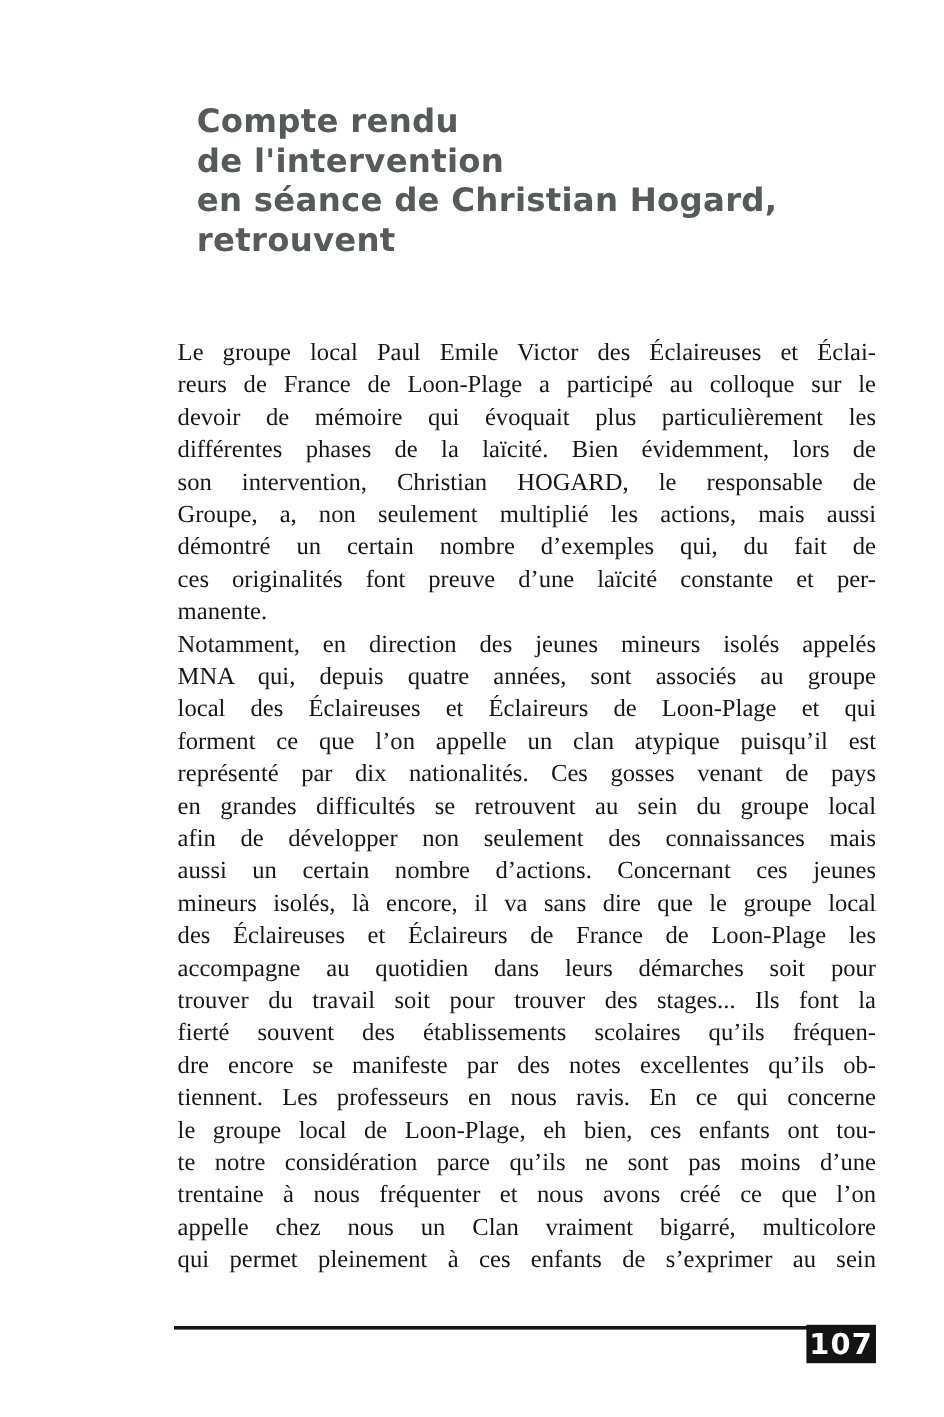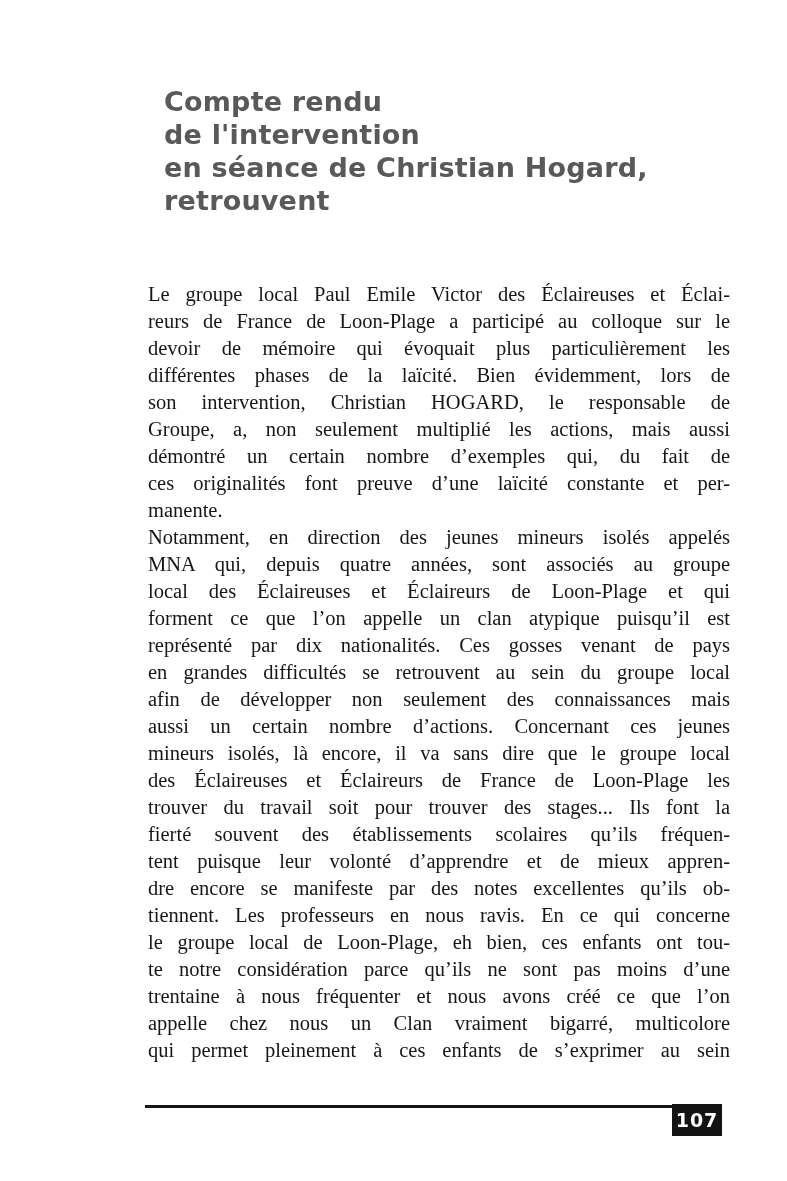--- a/index.html
+++ b/index.html
@@ -61,27 +61,27 @@
     left: 145px;
     top: 1105px;
     width: 528px;
     height: 3px;
     background: var(--ink);
   }
   .page-number-badge {
     position: absolute;
     left: 672px;
     top: 1104px;
-    width: 50px;
+    width: 58px;
     height: 32px;
     background: var(--badge-bg);
     color: var(--badge-fg);
     font-family: "DejaVu Sans", "Liberation Sans", sans-serif;
     font-weight: 700;
-    font-size: 19px;
+    font-size: 24px;
     display: flex;
     align-items: center;
     justify-content: center;
     letter-spacing: 1px;
   }
 </style>
 </head>
 <body>
 
 <div class="page">
@@ -104,23 +104,23 @@
       <div class="body-line">Notamment, en direction des jeunes mineurs isolés appelés</div>
       <div class="body-line">MNA qui, depuis quatre années, sont associés au groupe</div>
       <div class="body-line">local des Éclaireuses et Éclaireurs de Loon-Plage et qui</div>
       <div class="body-line">forment ce que l’on appelle un clan atypique puisqu’il est</div>
       <div class="body-line">représenté par dix nationalités. Ces gosses venant de pays</div>
       <div class="body-line">en grandes difficultés se retrouvent au sein du groupe local</div>
       <div class="body-line">afin de développer non seulement des connaissances mais</div>
       <div class="body-line">aussi un certain nombre d’actions. Concernant ces jeunes</div>
       <div class="body-line">mineurs isolés, là encore, il va sans dire que le groupe local</div>
       <div class="body-line">des Éclaireuses et Éclaireurs de France de Loon-Plage les</div>
+      <div class="body-line">accompagne au quotidien dans leurs démarches soit pour</div>
       <div class="body-line">trouver du travail soit pour trouver des stages... Ils font la</div>
       <div class="body-line">fierté souvent des établissements scolaires qu’ils fréquen-</div>
-      <div class="body-line">tent puisque leur volonté d’apprendre et de mieux appren-</div>
       <div class="body-line">dre encore se manifeste par des notes excellentes qu’ils ob-</div>
       <div class="body-line">tiennent. Les professeurs en nous ravis. En ce qui concerne</div>
       <div class="body-line">le groupe local de Loon-Plage, eh bien, ces enfants ont tou-</div>
       <div class="body-line">te notre considération parce qu’ils ne sont pas moins d’une</div>
       <div class="body-line">trentaine à nous fréquenter et nous avons créé ce que l’on</div>
       <div class="body-line">appelle chez nous un Clan vraiment bigarré, multicolore</div>
       <div class="body-line">qui permet pleinement à ces enfants de s’exprimer au sein</div>
     </div>
   <div class="footer-rule"></div>
   <div class="page-number-badge">107</div>

